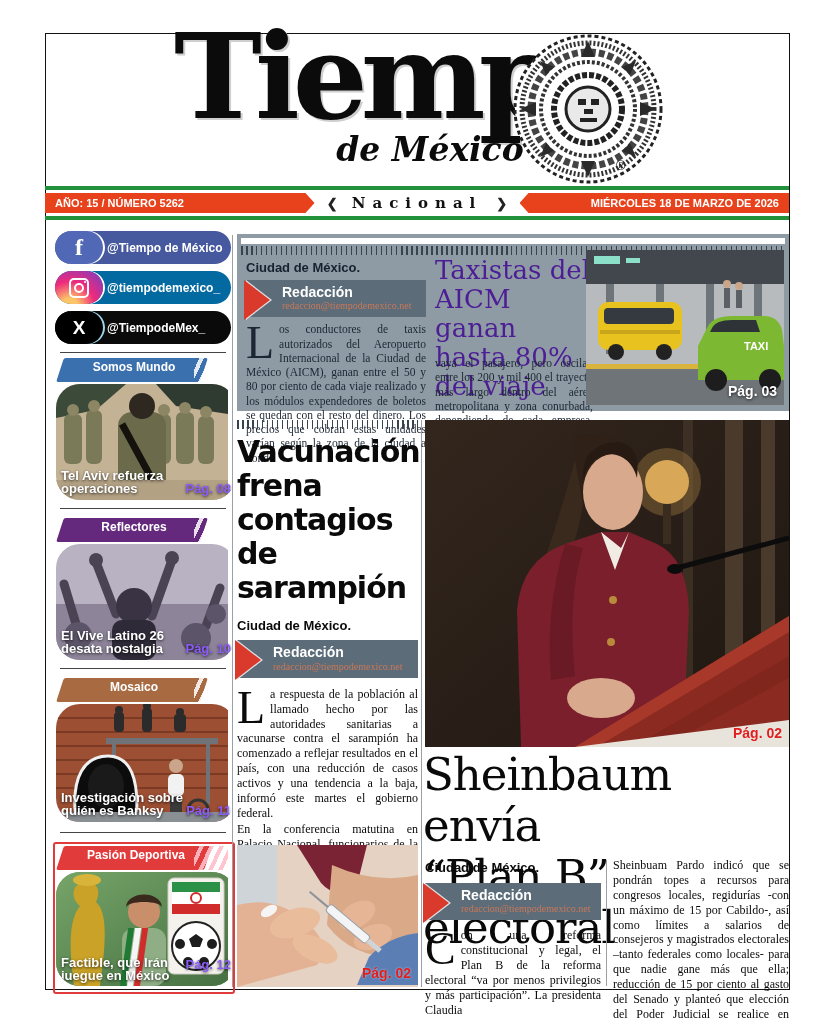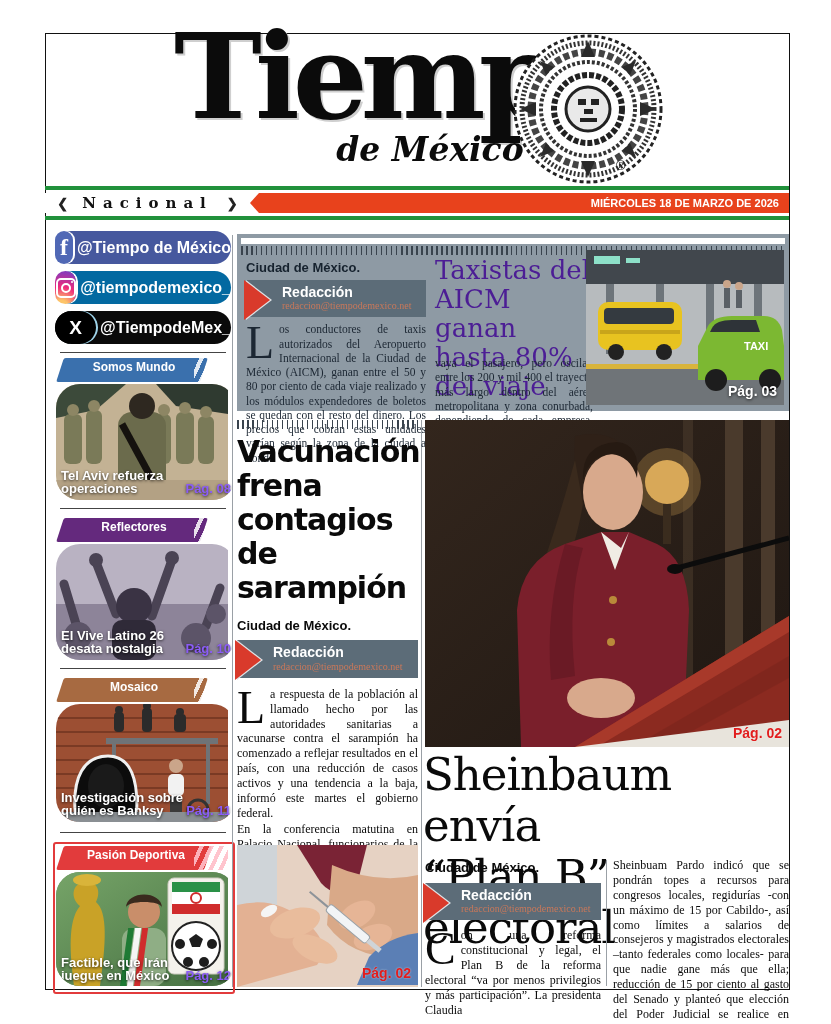--- a/index.html
+++ b/index.html
@@ -25,21 +25,21 @@
   .dl-red.right{justify-content:flex-end;padding-right:10px;clip-path:polygon(9px 0,100% 0,100% 100%,9px 100%,0 50%);}
   .dl-center{width:205px;display:flex;align-items:center;justify-content:center;gap:14px;background:#fff;}
   .dl-center .nat{font-family:"DejaVu Serif",serif;font-weight:bold;font-size:15px;letter-spacing:7px;color:#111;}
   .dl-center .chev{color:#222;font-size:13px;font-weight:bold;}
 
   
   .social{position:absolute;left:55px;top:231px;width:176px;}
   .pill{position:relative;height:33px;border-radius:17px;margin-bottom:7px;display:flex;align-items:center;color:#fff;}
   .pill .icn{width:48px;height:33px;border-radius:17px;display:flex;align-items:center;justify-content:center;
       margin-right:4px;box-shadow:2px 0 0 #fff;}
-  .pill .hdl{font-size:16px;font-weight:bold;white-space:nowrap;}
+  .pill .hdl{font-size:12px;font-weight:bold;white-space:nowrap;}
   .pill.fb{background:#46589e;} .pill.fb .icn{background:#5068b5;font-family:"Liberation Serif",serif;font-size:24px;font-weight:bold;}
   .pill.ig{background:#0369a1;} .pill.ig .icn{background:radial-gradient(circle at 30% 110%,#fdc468 18%,#ee2a7b 52%,#8a3ab9 90%);}
   .pill.x{background:#0a0a0a;} .pill.x .icn{background:#000;font-weight:900;font-size:19px;box-shadow:2px 0 0 #9fd4ea;}
   .ig-glyph{width:16px;height:16px;border:2px solid #fff;border-radius:5px;position:relative;}
   .ig-glyph:before{content:"";position:absolute;left:3px;top:3px;width:6px;height:6px;border:2px solid #fff;border-radius:50%;}
   .ig-glyph:after{content:"";position:absolute;right:1px;top:1px;width:2px;height:2px;background:#fff;border-radius:50%;}
   .sb-divider{position:absolute;left:60px;width:166px;height:1px;background:#444;}
 
   .section{position:absolute;left:56px;width:172px;}
   .sec-head{position:relative;height:26px;margin-left:2px;}
@@ -131,20 +131,21 @@
     <rect x="66" y="66" width="8" height="6" fill="#222"></rect>
       <rect x="79" y="66" width="8" height="6" fill="#222"></rect>
     <rect x="72" y="76" width="9" height="5" fill="#222"></rect>
       <rect x="68" y="85" width="17" height="4" fill="#222"></rect>
   </svg>
   <div class="registered">®</div>
 
   <div class="dateline">
     <div class="dl-green" style="top:0"></div>
     <div class="dl-band">
+      <div class="dl-red left">AÑO: 15 / NÚMERO 5262</div>
       <div class="dl-center">
         <span class="chev">❮</span>
         <span class="nat">Nacional</span>
         <span class="chev">❯</span>
       </div>
       <div class="dl-red right">MIÉRCOLES 18 DE MARZO DE 2026</div>
     </div>
     <div class="dl-green" style="top:30px"></div>
   </div>
 
@@ -317,21 +318,21 @@
           <g fill="#1d1d1d">
               <polygon points="140,62 147,67 144,75 136,75 133,67"></polygon>
               <circle cx="124" cy="72" r="5"></circle>
               <circle cx="156" cy="72" r="5"></circle>
               <circle cx="132" cy="90" r="5"></circle>
               <circle cx="148" cy="90" r="5"></circle>
             </g>
         </g>
       </svg>
       <div class="sec-caption" style="width:128px;bottom:3px">Factible, que Irán juegue en México</div>
-      <div class="sec-page" style="bottom:3px">Pág. 12</div>
+      <div class="sec-page" style="bottom:14px">Pág. 12</div>
     </div>
   </div>
 
   <div class="vdiv" style="left:232px;top:235px;height:752px;"></div>
   <div class="vdiv" style="left:421px;top:420px;height:567px;"></div>
 
   <div class="taxibox">
     <div class="white-strip"></div>
     <div class="hash"></div>
     <div class="taxi-col1">

